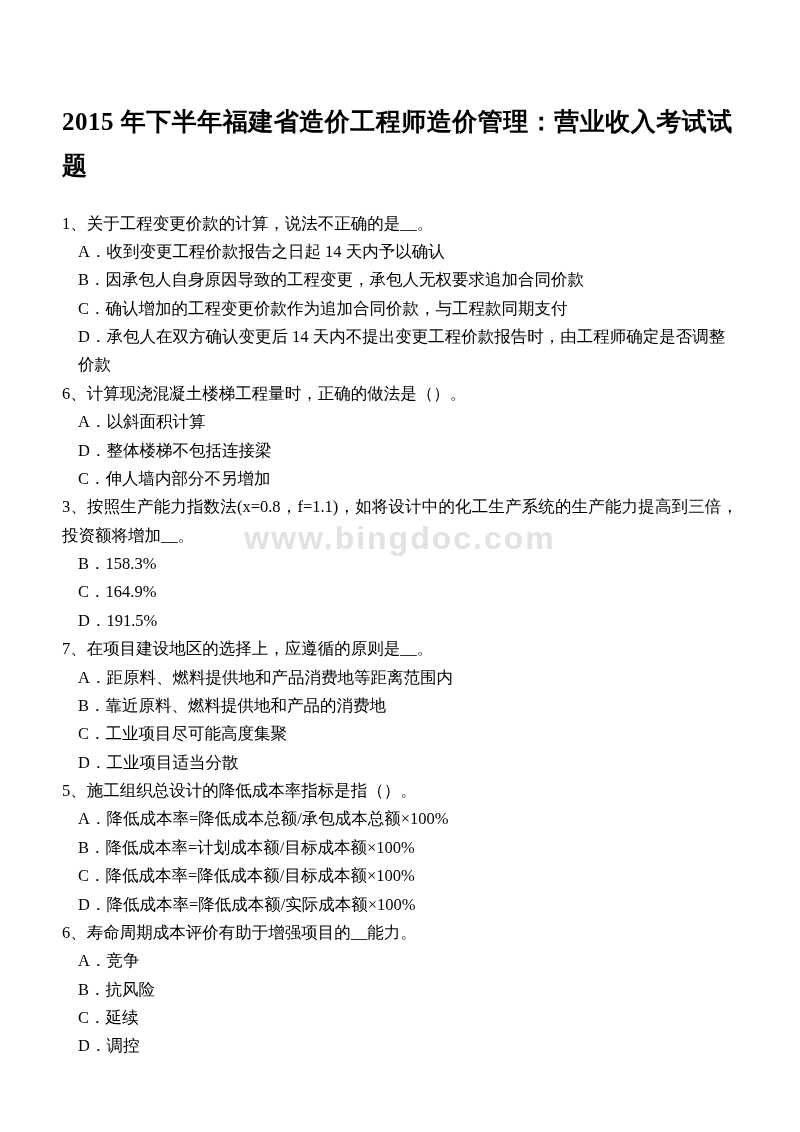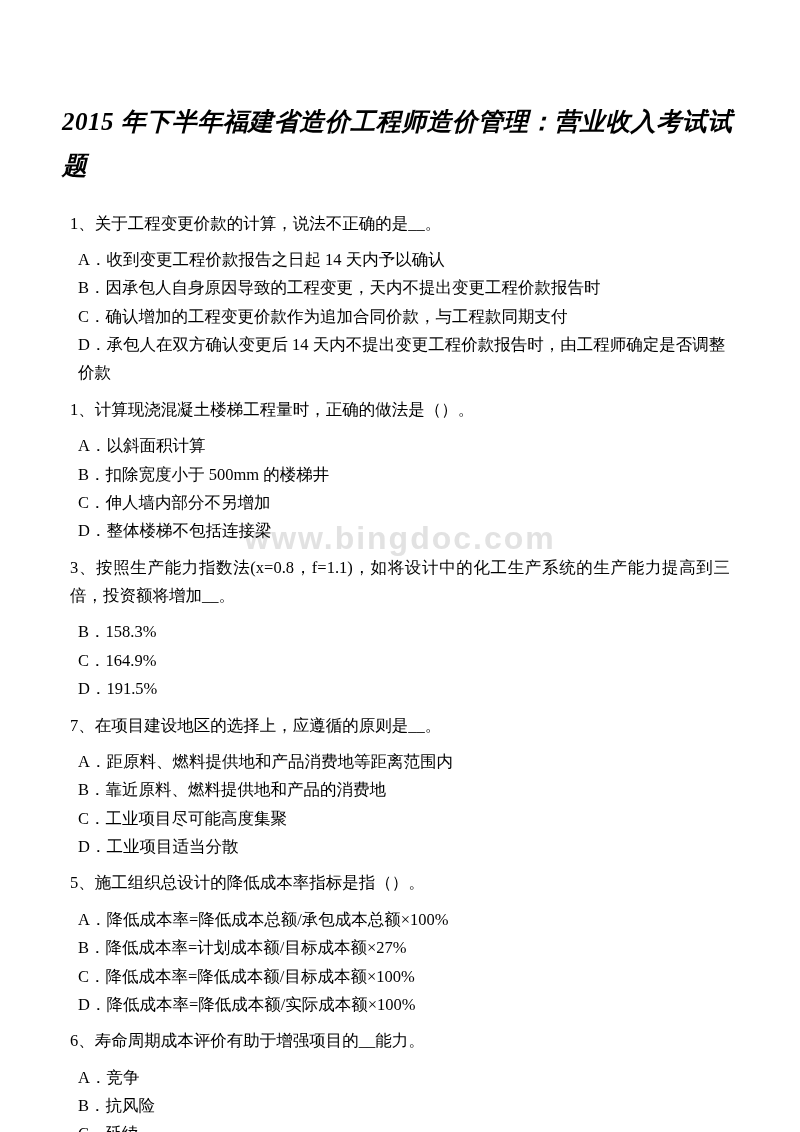--- a/index.html
+++ b/index.html
@@ -41,34 +41,33 @@
     z-index: 1;
   }
   h1.doc-title {
     font-family: "Liberation Serif", "DejaVu Serif", serif;
     font-size: 25px;
     font-weight: bold;
     line-height: 1.75;
     margin: 0 0 22px 0;
     text-align: left;
     letter-spacing: 0.5px;
-    font-style: italic;
   }
   .section-heading {
     font-size: 16.5px;
     font-weight: bold;
     line-height: 1.72;
     text-align: justify;
     text-justify: inter-ideograph;
     margin: 0 0 2px 0;
   }
   .question {
     font-size: 16.5px;
     line-height: 1.72;
-    margin: 8px;
+    margin: 0;
     text-align: justify;
     text-justify: inter-ideograph;
   }
   .option {
     font-size: 16.5px;
     line-height: 1.72;
     margin: 0;
     padding-left: 16px;
   }
 </style>
@@ -76,44 +75,43 @@
 <body>
 
 <div class="page">
   <div class="watermark">www.bingdoc.com</div>
   <div class="content">
     <h1 class="doc-title">2015 年下半年福建省造价工程师造价管理：营业收入考试试题</h1>
 
 
     <p class="question">1、关于工程变更价款的计算，说法不正确的是__。</p>
     <p class="option">A．收到变更工程价款报告之日起 14 天内予以确认</p>
-    <p class="option">B．因承包人自身原因导致的工程变更，天内不提出变更工程价款报告时</p>
+    <p class="option">B．因承包人自身原因导致的工程变更，承包人无权要求追加合同价款</p>
     <p class="option">C．确认增加的工程变更价款作为追加合同价款，与工程款同期支付</p>
     <p class="option">D．承包人在双方确认变更后 14 天内不提出变更工程价款报告时，由工程师确定是否调整价款</p>
 
-    <p class="question">1、计算现浇混凝土楼梯工程量时，正确的做法是（）。</p>
+    <p class="question">6、计算现浇混凝土楼梯工程量时，正确的做法是（）。</p>
     <p class="option">A．以斜面积计算</p>
-    <p class="option">B．扣除宽度小于 500mm 的楼梯井</p>
+    <p class="option">D．整体楼梯不包括连接梁</p>
     <p class="option">C．伸人墙内部分不另增加</p>
-    <p class="option">D．整体楼梯不包括连接梁</p>
 
     <p class="question">3、按照生产能力指数法(x=0.8，f=1.1)，如将设计中的化工生产系统的生产能力提高到三倍，投资额将增加__。</p>
     <p class="option">B．158.3%</p>
     <p class="option">C．164.9%</p>
     <p class="option">D．191.5%</p>
 
     <p class="question">7、在项目建设地区的选择上，应遵循的原则是__。</p>
     <p class="option">A．距原料、燃料提供地和产品消费地等距离范围内</p>
     <p class="option">B．靠近原料、燃料提供地和产品的消费地</p>
     <p class="option">C．工业项目尽可能高度集聚</p>
     <p class="option">D．工业项目适当分散</p>
 
     <p class="question">5、施工组织总设计的降低成本率指标是指（）。</p>
     <p class="option">A．降低成本率=降低成本总额/承包成本总额×100%</p>
-    <p class="option">B．降低成本率=计划成本额/目标成本额×27%</p>
+    <p class="option">B．降低成本率=计划成本额/目标成本额×100%</p>
     <p class="option">C．降低成本率=降低成本额/目标成本额×100%</p>
     <p class="option">D．降低成本率=降低成本额/实际成本额×100%</p>
 
     <p class="question">6、寿命周期成本评价有助于增强项目的__能力。</p>
     <p class="option">A．竞争</p>
     <p class="option">B．抗风险</p>
     <p class="option">C．延续</p>
     <p class="option">D．调控</p>
 
   </div>

